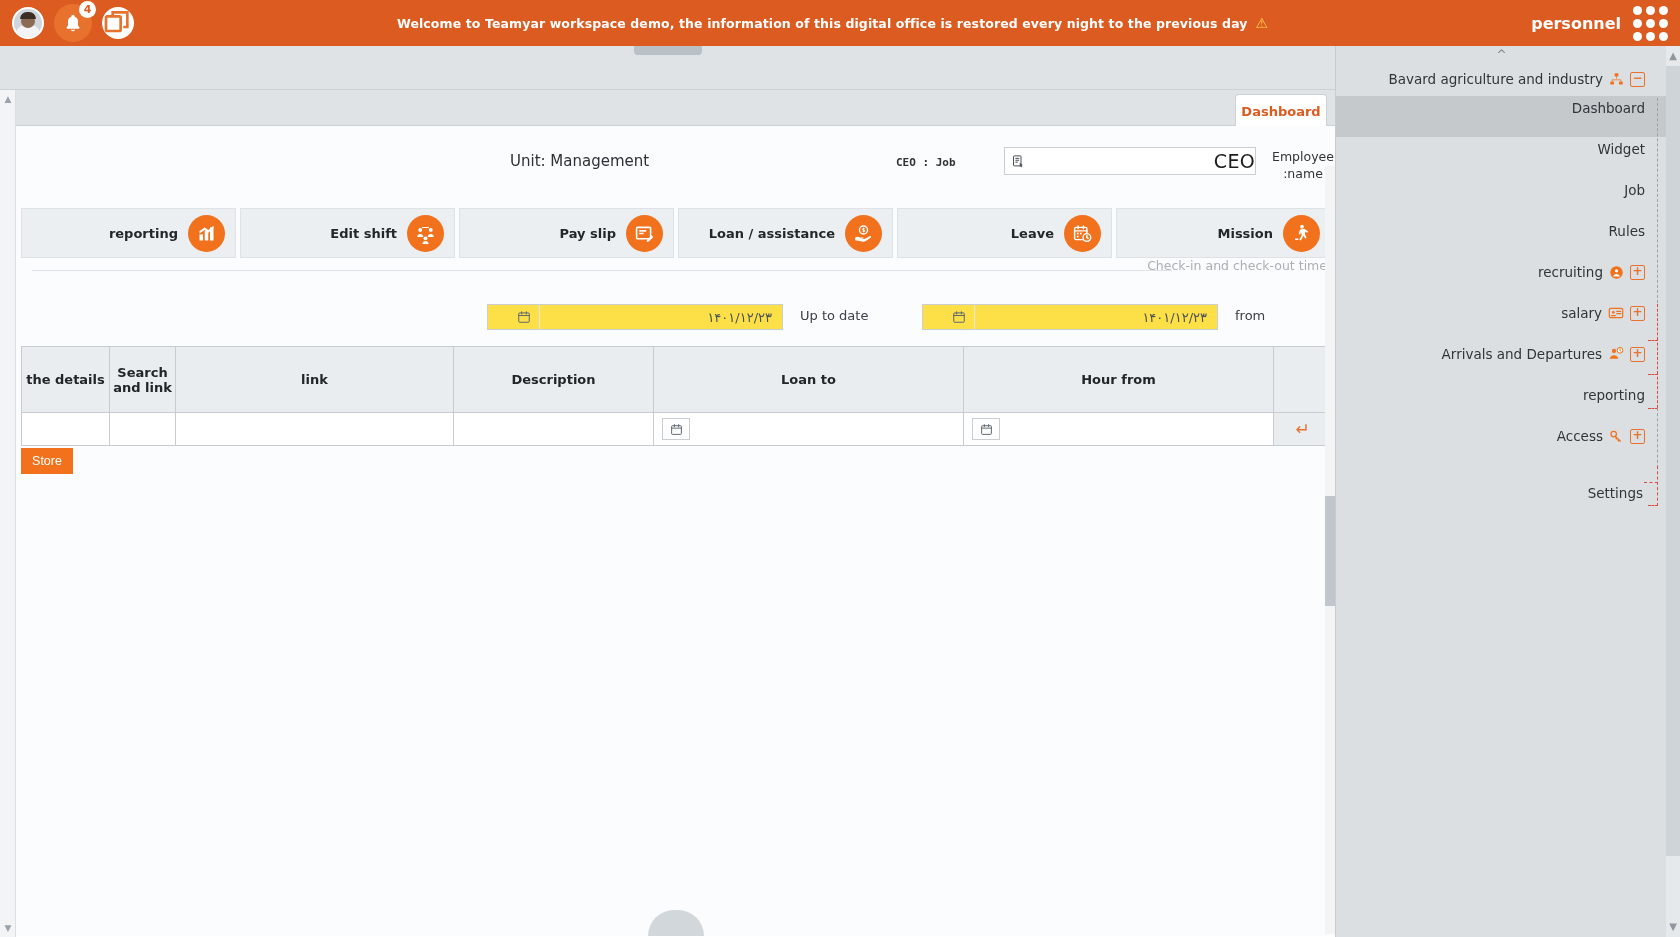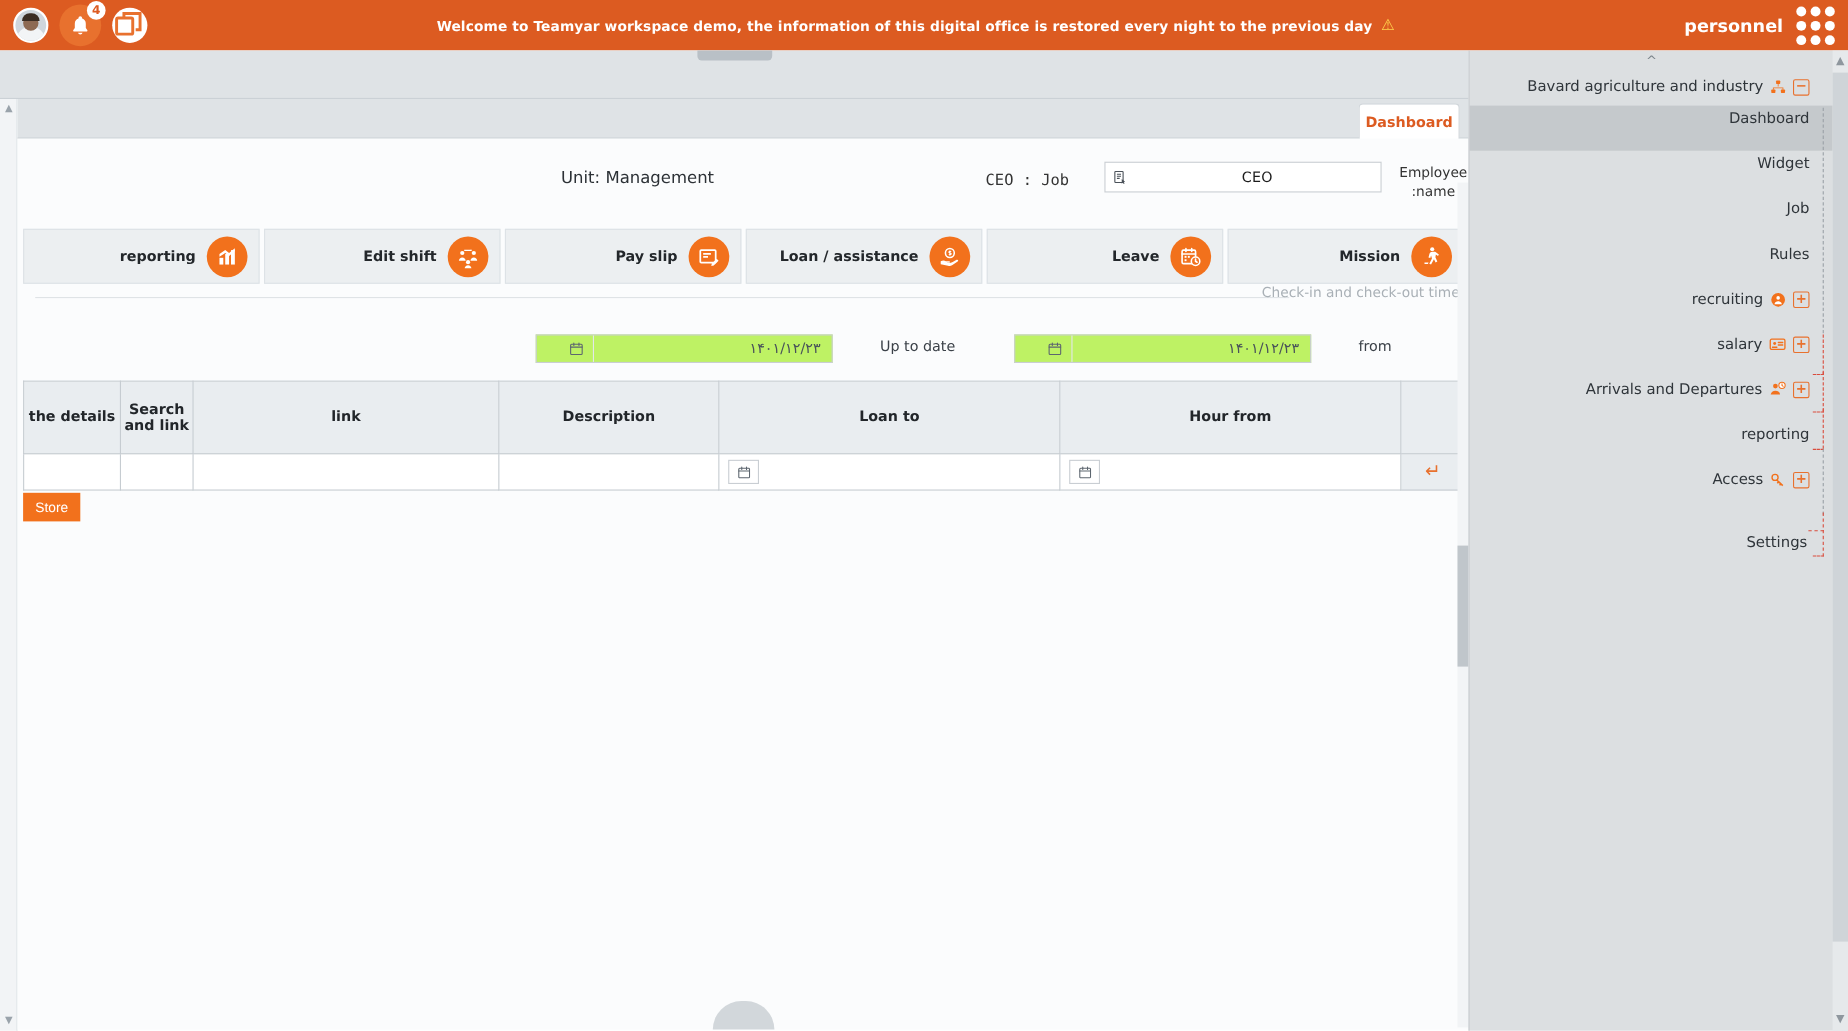--- a/index.html
+++ b/index.html
@@ -98,30 +98,31 @@
   }
 
   .panel { position: relative; height: 810px; background: #fbfcfd; }
 
   
   .hdr-row { position: relative; height: 78px; }
   .unit-title {
     position: absolute; left: 494px; top: 26px; font-size: 15px; color: #2c3136;
   }
   .job-label {
-    position: absolute; left: 880px; top: 30px; font-size: 14px; color: #333;
+    position: absolute; left: 880px; top: 30px; font-size: 11px; color: #333;
     font-family: "DejaVu Sans Mono", "Liberation Mono", monospace;
+    font-weight: bold;
   }
   .job-input {
     position: absolute; left: 988px; top: 21px; width: 252px; height: 28px;
     background: #fff; border: 1px solid #c9ced3; display: flex; align-items: center;
   }
   .job-input .picker { width: 26px; display: flex; align-items: center; justify-content: center; }
   .job-input .val {
-    flex: 1; text-align: center; font-size: 13px; color: #1c1c1c; letter-spacing: .3px;
+    flex: 1; text-align: right; font-size: 19px; color: #1c1c1c; letter-spacing: .3px;
   }
   .emp-label {
     position: absolute; left: 1252px; top: 22px; width: 70px;
     font-size: 12.5px; color: #333; text-align: center; line-height: 17px;
   }
 
   
   .tiles { position: absolute; left: 5px; top: 82px; width: 1310px; display: flex; gap: 4px; }
   .tile {
     flex: 1; height: 50px; background: #eceff1; border: 1px solid #dde2e6;
@@ -140,21 +141,21 @@
   .legendrow .rule {
     position: absolute; left: 0; top: 12px; width: 1140px; height: 1px; background: #dfe3e6;
   }
   .legendrow .cap {
     position: absolute; right: 0; top: 0; font-size: 12.5px; color: #a9b0b6;
   }
 
   
   .daterow { position: absolute; left: 0; top: 178px; width: 1319px; height: 42px; }
   .dfield {
-    position: absolute; height: 26px; width: 270px; background: #bef264;
+    position: absolute; height: 26px; width: 296px; background: #fde047;
     border: 1px solid #c9ced3; display: flex; align-items: center; padding-left: 20px;
   }
   .dfield .cal {
     width: 32px; height: 24px; display: flex; align-items: center; justify-content: center;
     border-right: 1px solid #e3e7ea;
   }
   .dfield .dval {
     flex: 1; padding-right: 10px; text-align: right; font-size: 13px; color: #48515a;
     direction: rtl;
   }

